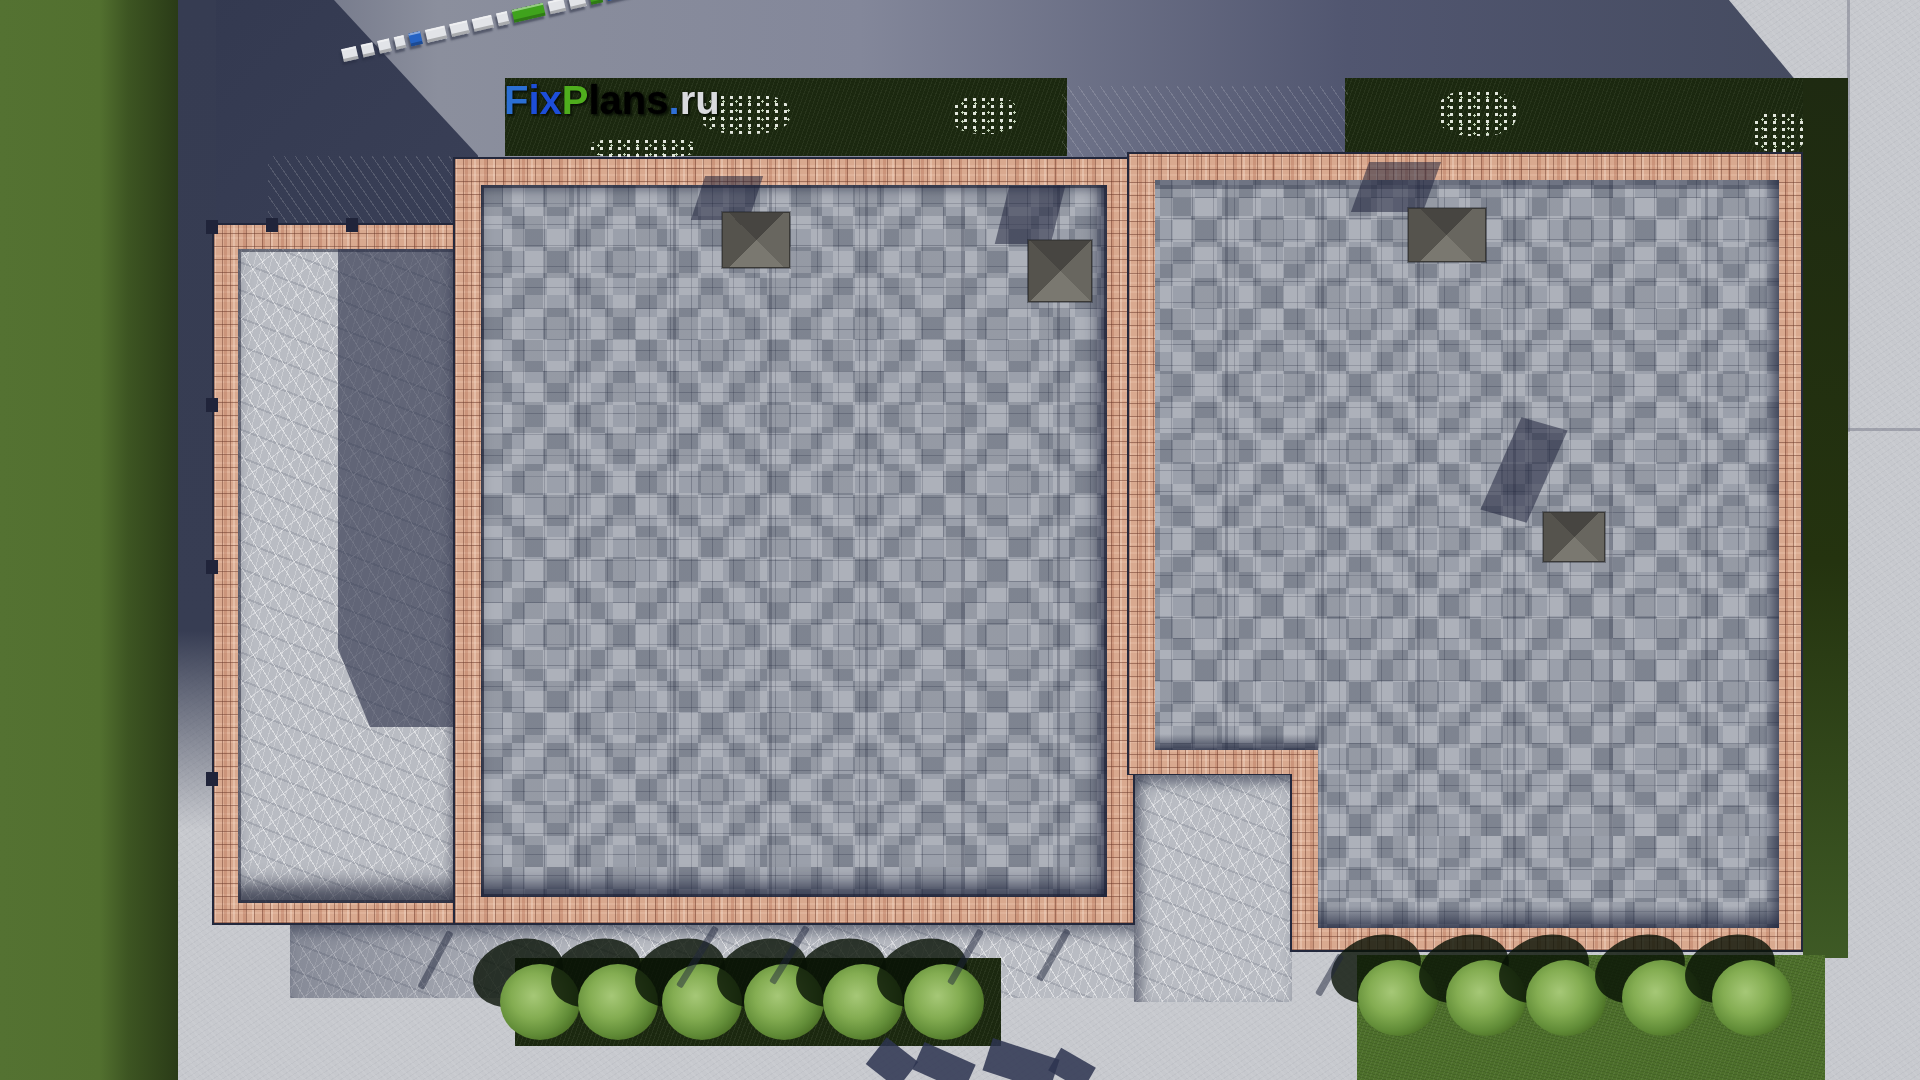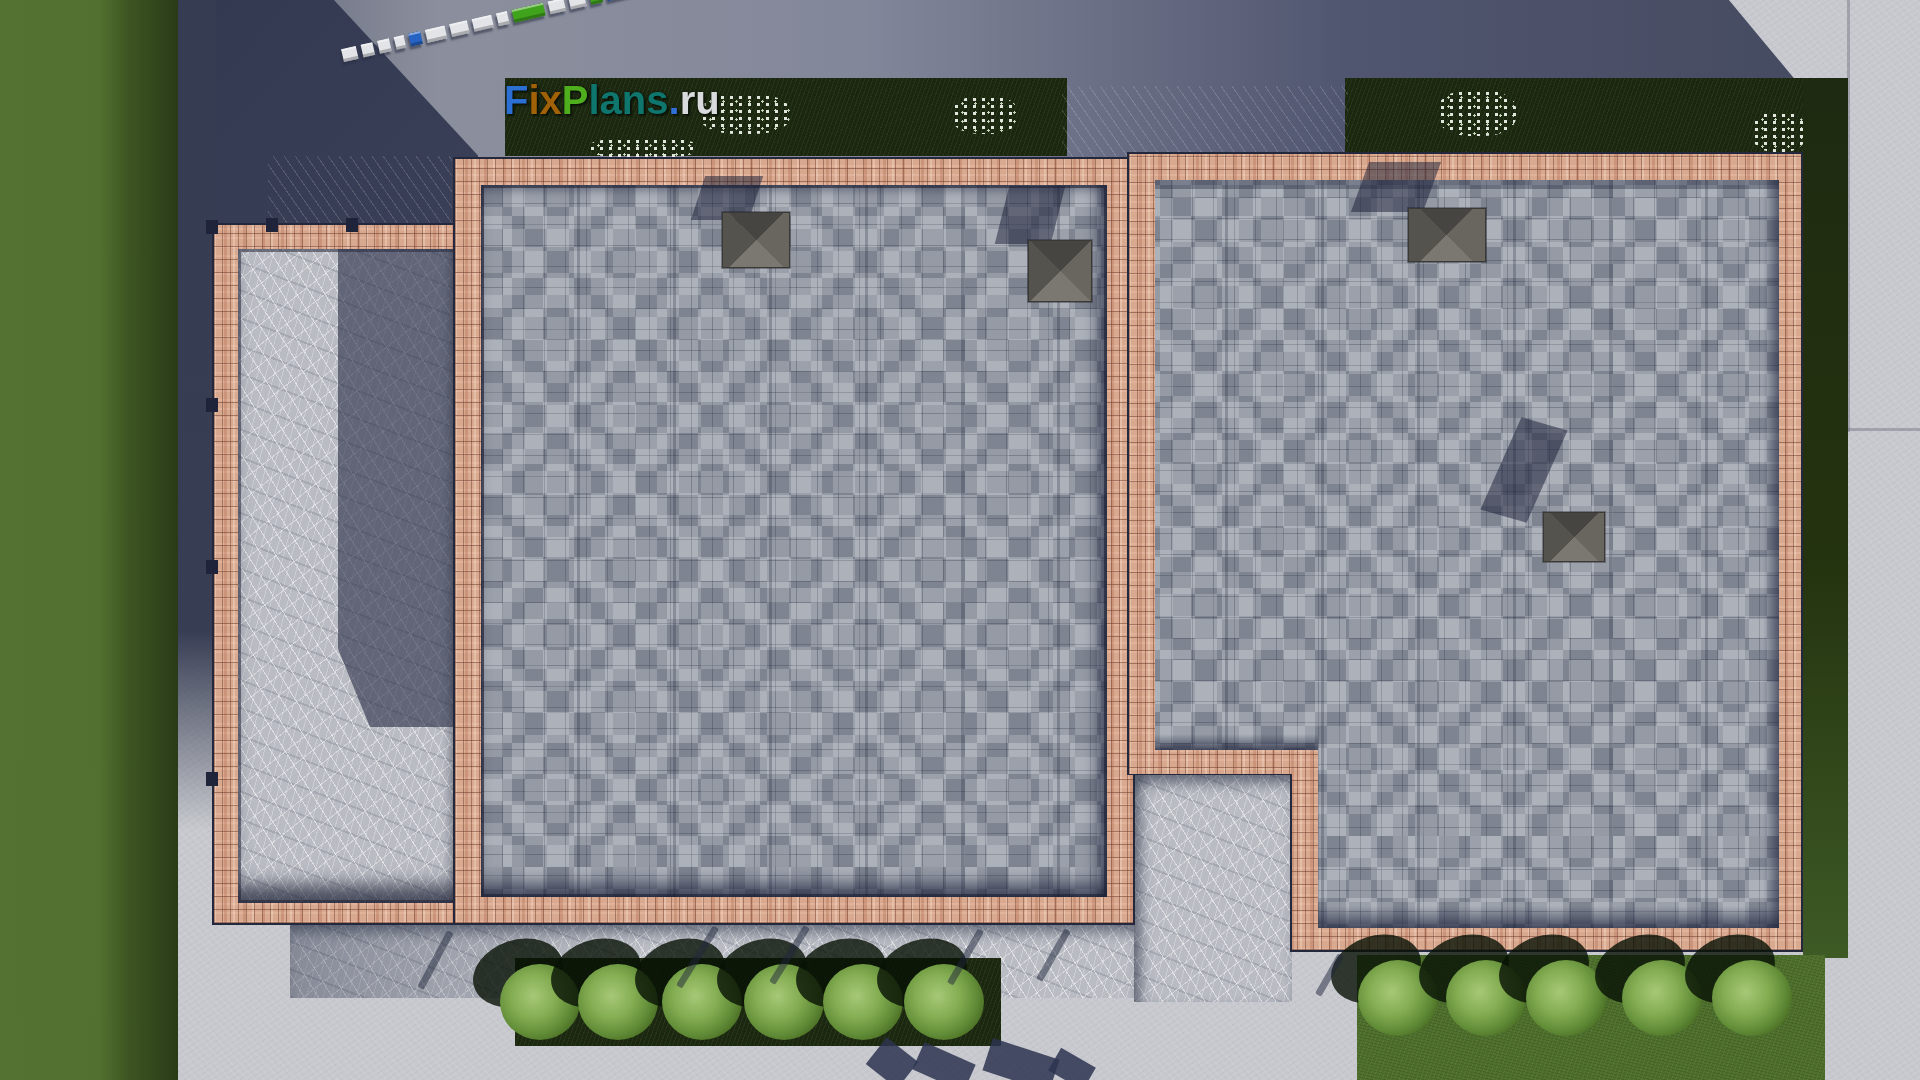--- a/index.html
+++ b/index.html
@@ -217,13 +217,13 @@
     <span style="width: 18px; background: rgb(226, 228, 232);"></span>
     <span style="width: 20px; background: rgb(226, 228, 232);"></span>
     <span style="width: 11px; background: rgb(226, 228, 232);"></span>
     <span style="width: 32px; background: rgb(63, 163, 28);"></span>
     <span style="width: 16px; background: rgb(226, 228, 232);"></span>
     <span style="width: 16px; background: rgb(226, 228, 232);"></span>
     <span style="width: 12px; background: rgb(63, 163, 28);"></span>
     <span style="width: 25px; background: rgb(37, 99, 196); height: 24px;"></span>
   </div>
 
-<div class="abs watermark" id="watermark"><span style="color: rgb(43, 111, 211);">F</span><span style="color: #a16207; text-align: right;">ix</span><span style="color: rgb(79, 174, 29);">P</span><span style="color: #0f766e;">lans</span><span style="color: rgb(47, 111, 214);">.</span><span style="color: rgb(217, 218, 222);">ru</span></div>
+<div class="abs watermark" id="watermark"><span style="color: rgb(43, 111, 211);">F</span><span style="color: #1d4ed8; text-align: right;">ix</span><span style="color: rgb(79, 174, 29);">P</span><span style="color: #000000;">lans</span><span style="color: rgb(47, 111, 214);">.</span><span style="color: rgb(217, 218, 222);">ru</span></div>
 
 </body></html>

